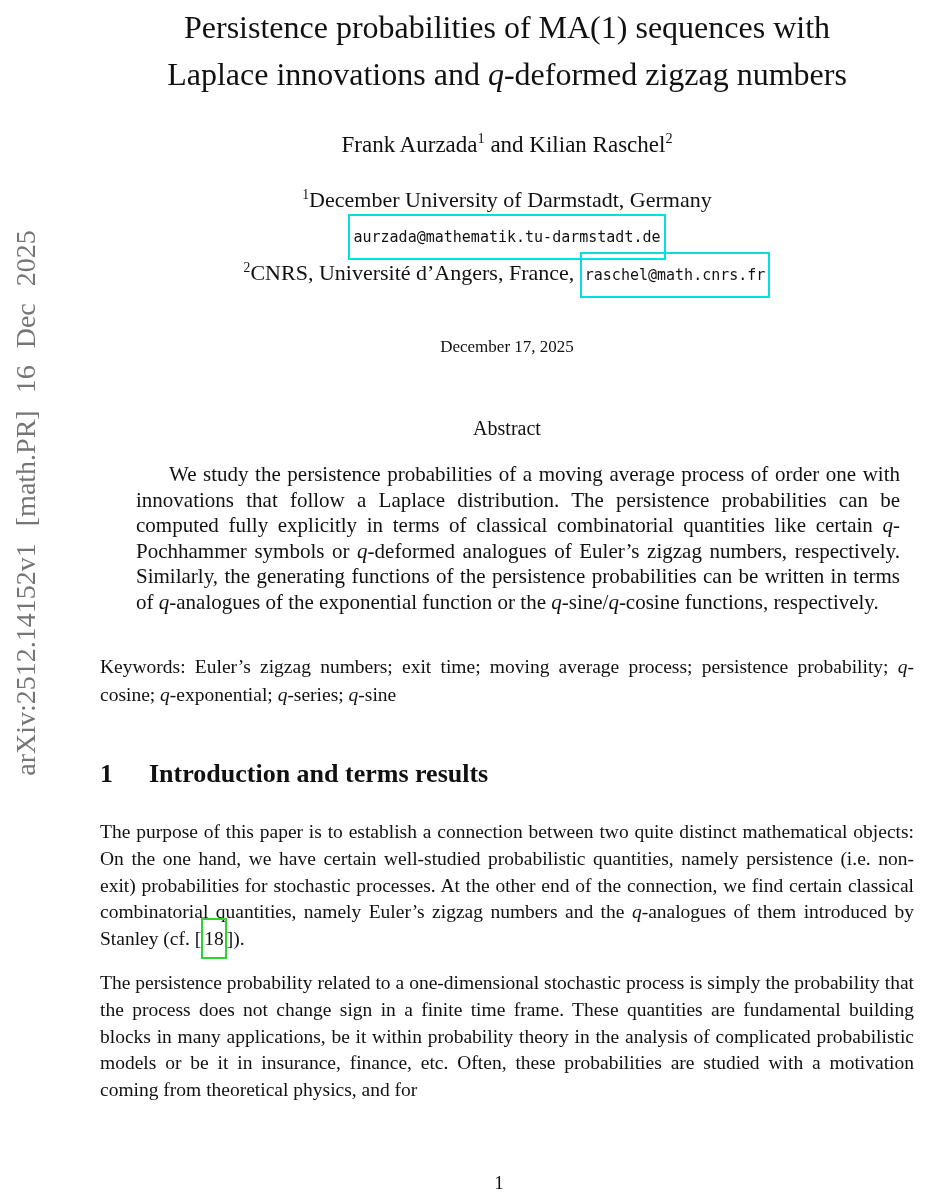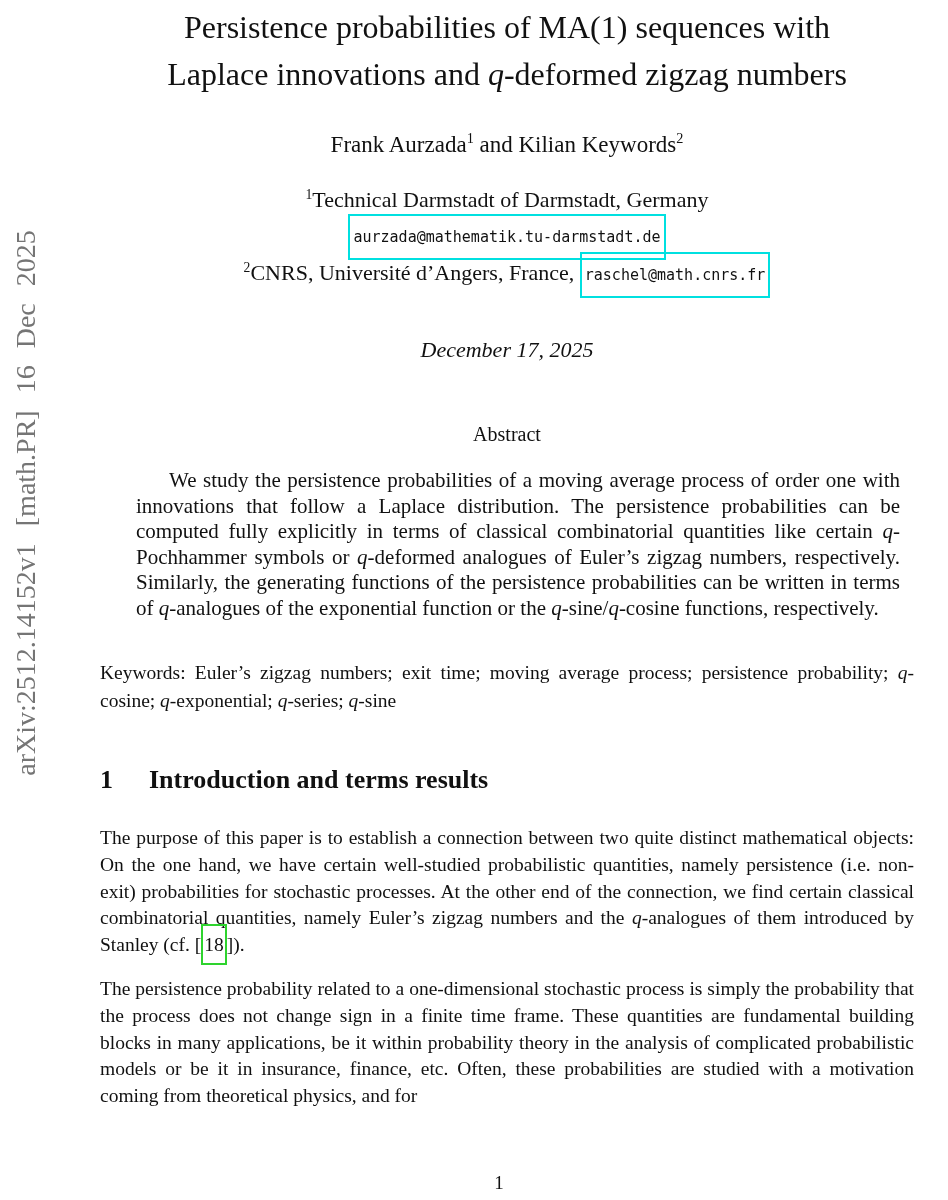--- a/index.html
+++ b/index.html
@@ -60,23 +60,22 @@
     border: 2px solid var(--c-link, #00e0e0);
     padding: 12px 3px;
     white-space: nowrap;
   }
   .cite-box {
     border: 2px solid var(--c-cite, #2ed32e);
     padding: 8px 1px;
   }
   .date {
     margin-top: 44px;
-    font-size: 22px;
+    font-size: 17px;
     text-align: center;
-    font-style: italic;
   }
   .abs-head {
     margin-top: 60px;
     font-size: 20px;
     font-weight: normal;
     text-align: center;
   }
   .abs-body {
     margin-top: 22px;
     margin-left: 36px;
@@ -123,24 +122,24 @@
 
   <div class="sidebar">arXiv:2512.14152v1 [math.PR] 16 Dec 2025</div>
 
   <div class="content">
 
     <h1 class="title">
       <span class="tline">Persistence probabilities of MA(1) sequences with</span>
       <span class="tline"><span>Laplace innovations and </span><i>q</i><span>-deformed zigzag numbers</span></span>
     </h1>
 
-    <div class="authors"><span>Frank Aurzada</span><sup>1</sup><span> and Kilian Keywords</span><sup>2</sup></div>
+    <div class="authors"><span>Frank Aurzada</span><sup>1</sup><span> and Kilian Raschel</span><sup>2</sup></div>
 
     <div class="affils">
-      <div><sup>1</sup><span>Technical Darmstadt of Darmstadt, Germany</span></div>
+      <div><sup>1</sup><span>December University of Darmstadt, Germany</span></div>
       <div><span class="link-box">aurzada@mathematik.tu-darmstadt.de</span></div>
       <div><sup>2</sup><span>CNRS, Université d’Angers, France, </span><span class="link-box">raschel@math.cnrs.fr</span></div>
     </div>
 
     <div class="date">December 17, 2025</div>
 
     <div>
       <div class="abs-head">Abstract</div>
       <p class="abs-body"><span>We study the persistence probabilities of a moving average process of order one with innovations that follow a Laplace distribution. The persistence probabilities can be computed fully explicitly in terms of classical combinatorial quantities like certain </span><i>q</i><span>-Pochhammer symbols or </span><i>q</i><span>-deformed analogues of Euler’s zigzag numbers, respectively. Similarly, the generating functions of the persistence probabilities can be written in terms of </span><i>q</i><span>-analogues of the exponential function or the </span><i>q</i><span>-sine/</span><i>q</i><span>-cosine functions, respectively.</span></p>
     </div>

